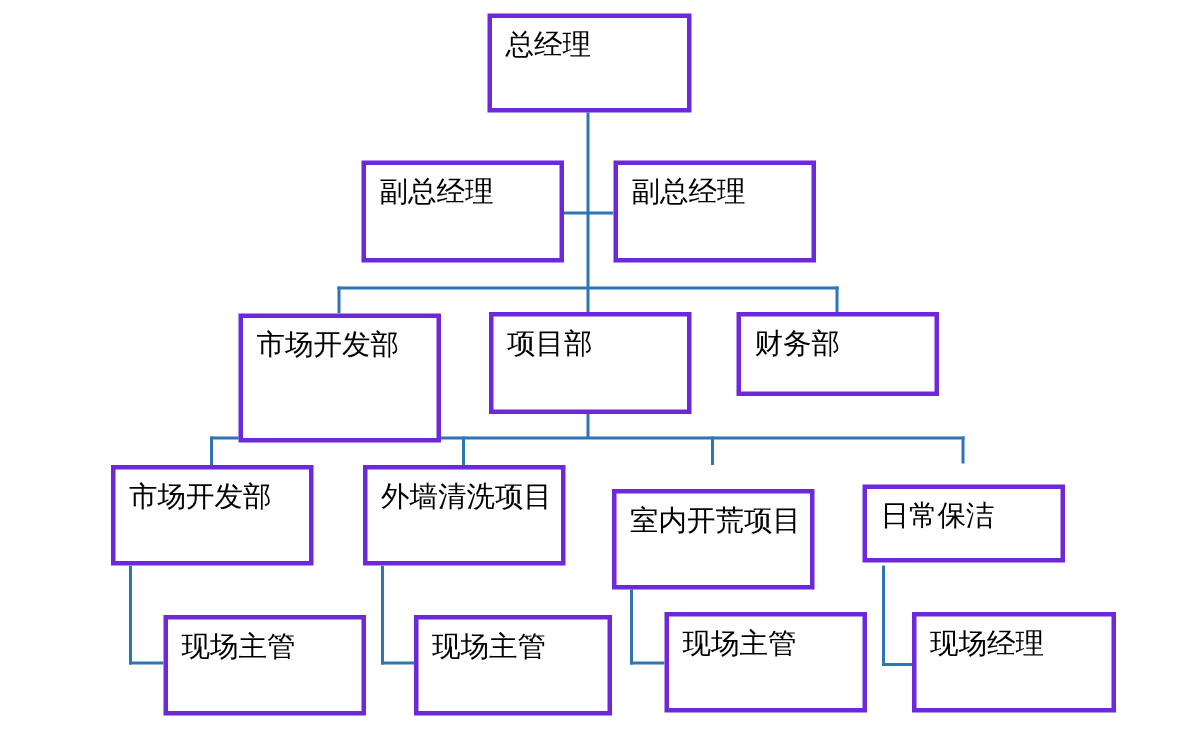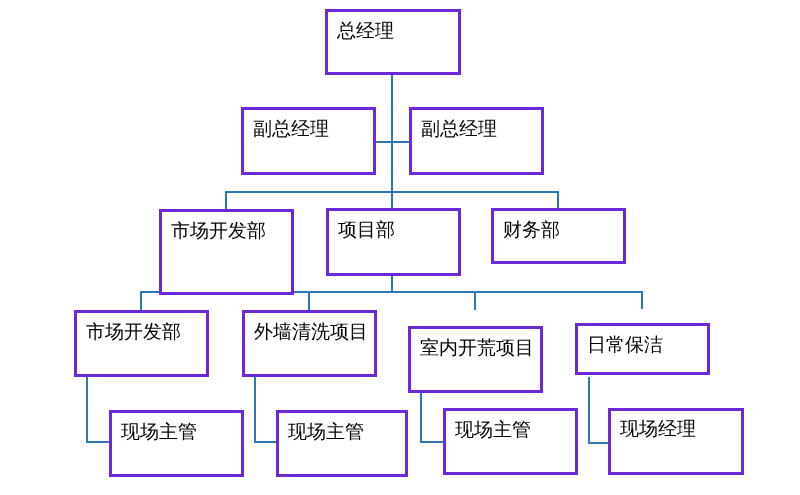--- a/index.html
+++ b/index.html
@@ -30,21 +30,21 @@
   #n-market  {left:159px; top:209px; height:86px;}
   #n-project {left:326px; top:208px; height:68px;}
   #n-finance {left:491px; top:208px; height:56px;}
   #n-stone   {left:74px;  top:310px;}
   #n-wall    {left:242px; top:310px;}
   #n-indoor  {left:408px; top:326px;}
   #n-daily   {left:575px; top:309px; height:52px;margin-top:14px;}
   #n-sup1    {left:109px; top:410px;}
   #n-sup2    {left:276px; top:410px; width:132px;}
   #n-sup3    {left:443px; top:408px;}
-  #n-mgr     {left:608px; top:408px; width:136px;font-family:Liberation Serif, serif;}
+  #n-mgr     {left:608px; top:408px; width:136px;}
   
   #c-trunk-top     {left:391px; top:74px;  width:2px;   height:134px;}
   #c-row2-stub     {left:376px; top:141px; width:33px;  height:2px;}
   #c-l3-hline      {left:225px; top:191px; width:334px; height:2px;}
   #c-drop-market   {left:225px; top:191px; width:2px;   height:18px;}
   #c-drop-finance  {left:557px; top:191px; width:2px;   height:17px;}
   #c-project-down  {left:391px; top:276px; width:2px;   height:16px;}
   #c-l4-hline      {left:140px; top:291px; width:503px; height:2px;}
   #c-drop-stone    {left:140px; top:291px; width:2px;   height:19px;}
   #c-drop-wall     {left:308px; top:291px; width:2px;   height:19px;}

